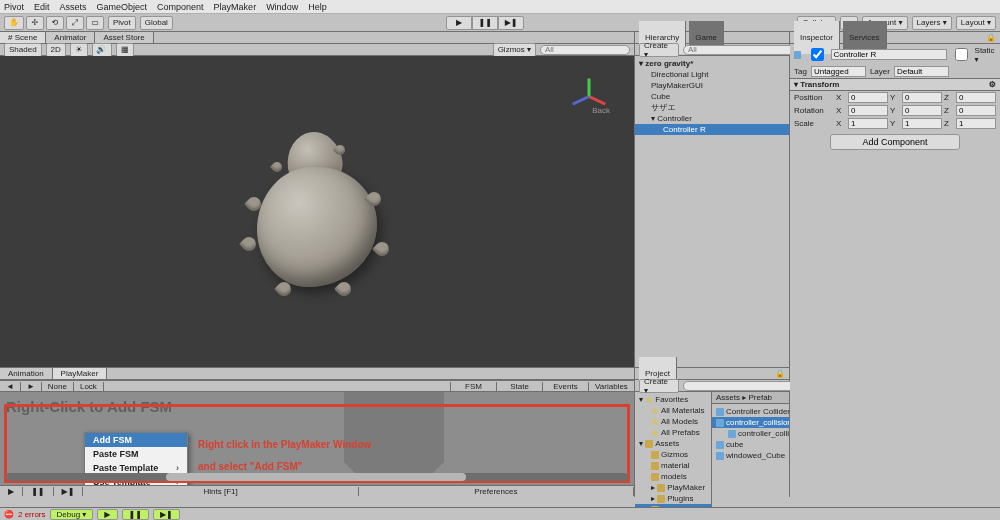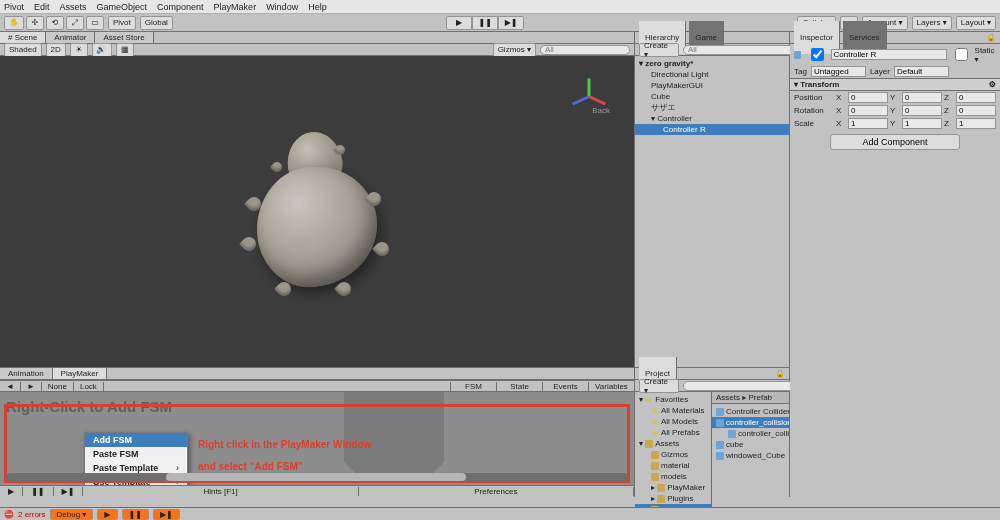--- a/index.html
+++ b/index.html
@@ -314,21 +314,21 @@
   .statusbar {
     position: absolute; left: 0; right: 0; bottom: 0;
     height: 13px;
     display: flex; align-items: center; gap: 4px;
     padding: 0 4px;
     background: var(--bg-light);
     border-top: 1px solid var(--border);
     font-size: 8px;
   }
   .statusbar .err { color: #b00; }
-  .statusbar .dbgbtn { background: #f97316; border: 1px solid #949494; padding: 0 6px; border-radius: 2px; }
+  .statusbar .dbgbtn { background: #bef264; border: 1px solid #949494; padding: 0 6px; border-radius: 2px; }
 
   .watermark {
     position: absolute; right: 190px; bottom: 8px;
     width: 100px; height: 100px;
     opacity: 0.12;
     background: #000;
     clip-path: polygon(15% 0,85% 0,100% 15%,100% 85%,85% 100%,15% 100%,0 85%,0 15%);
     pointer-events: none;
   }
 </style>

